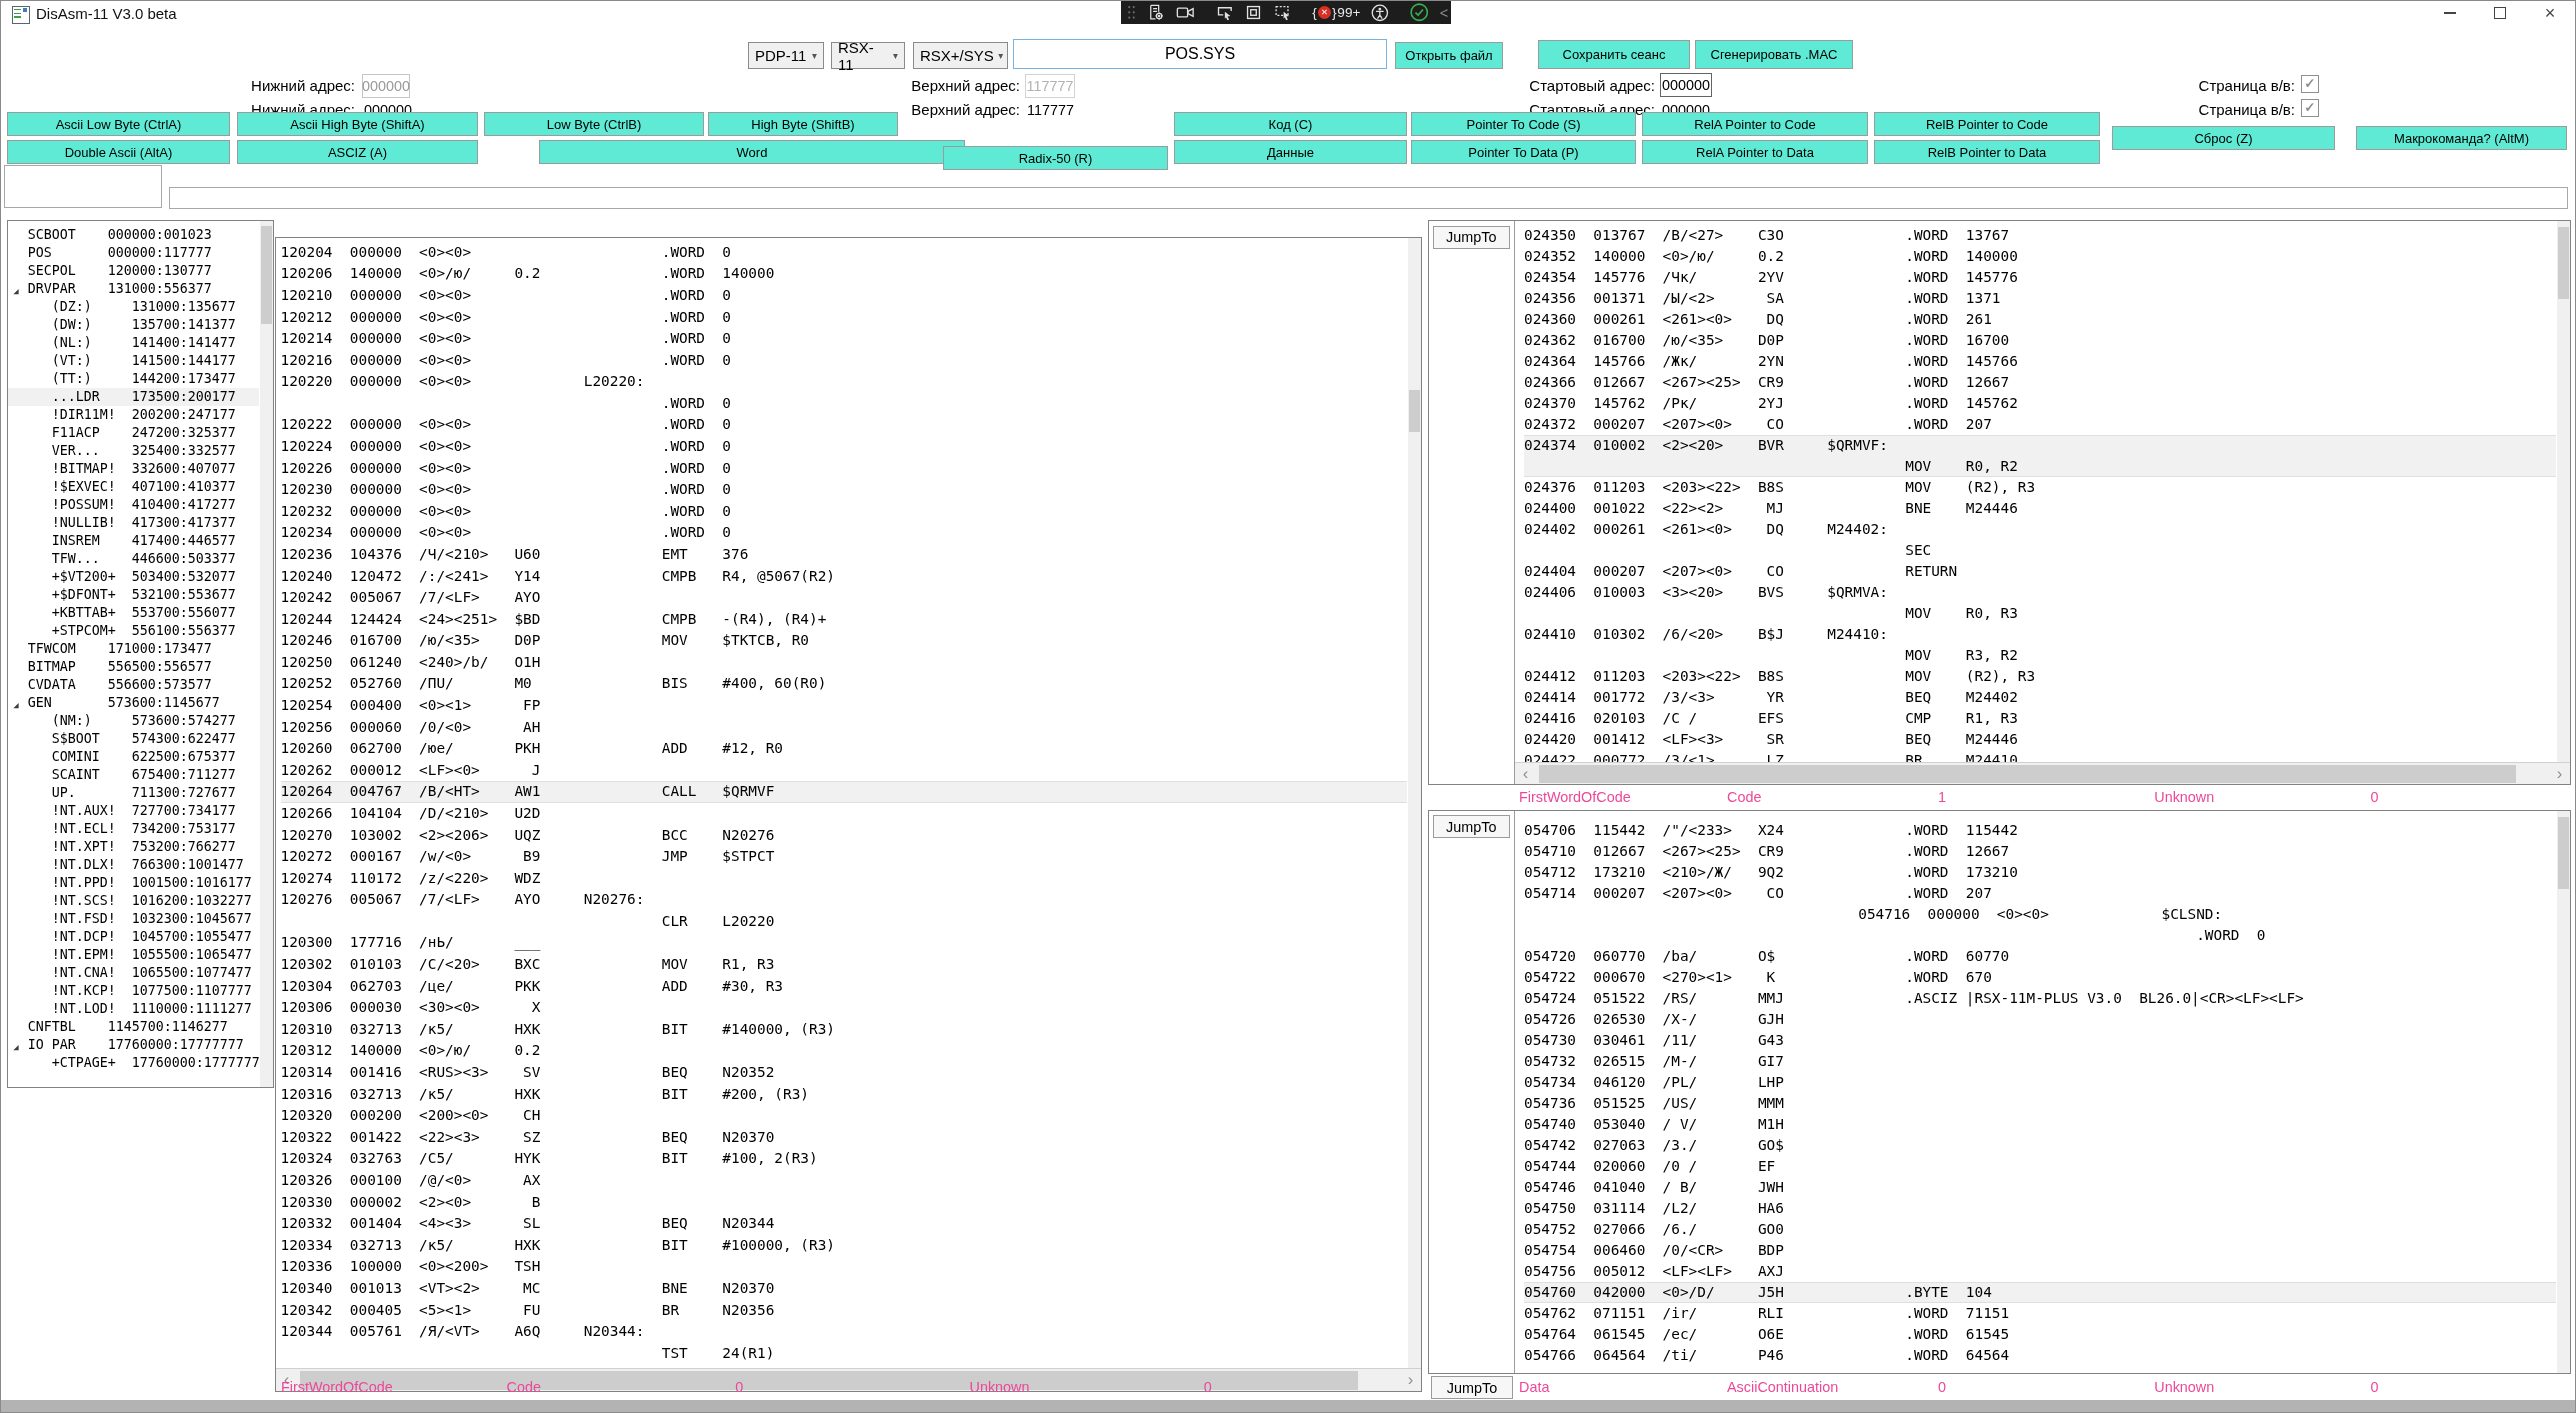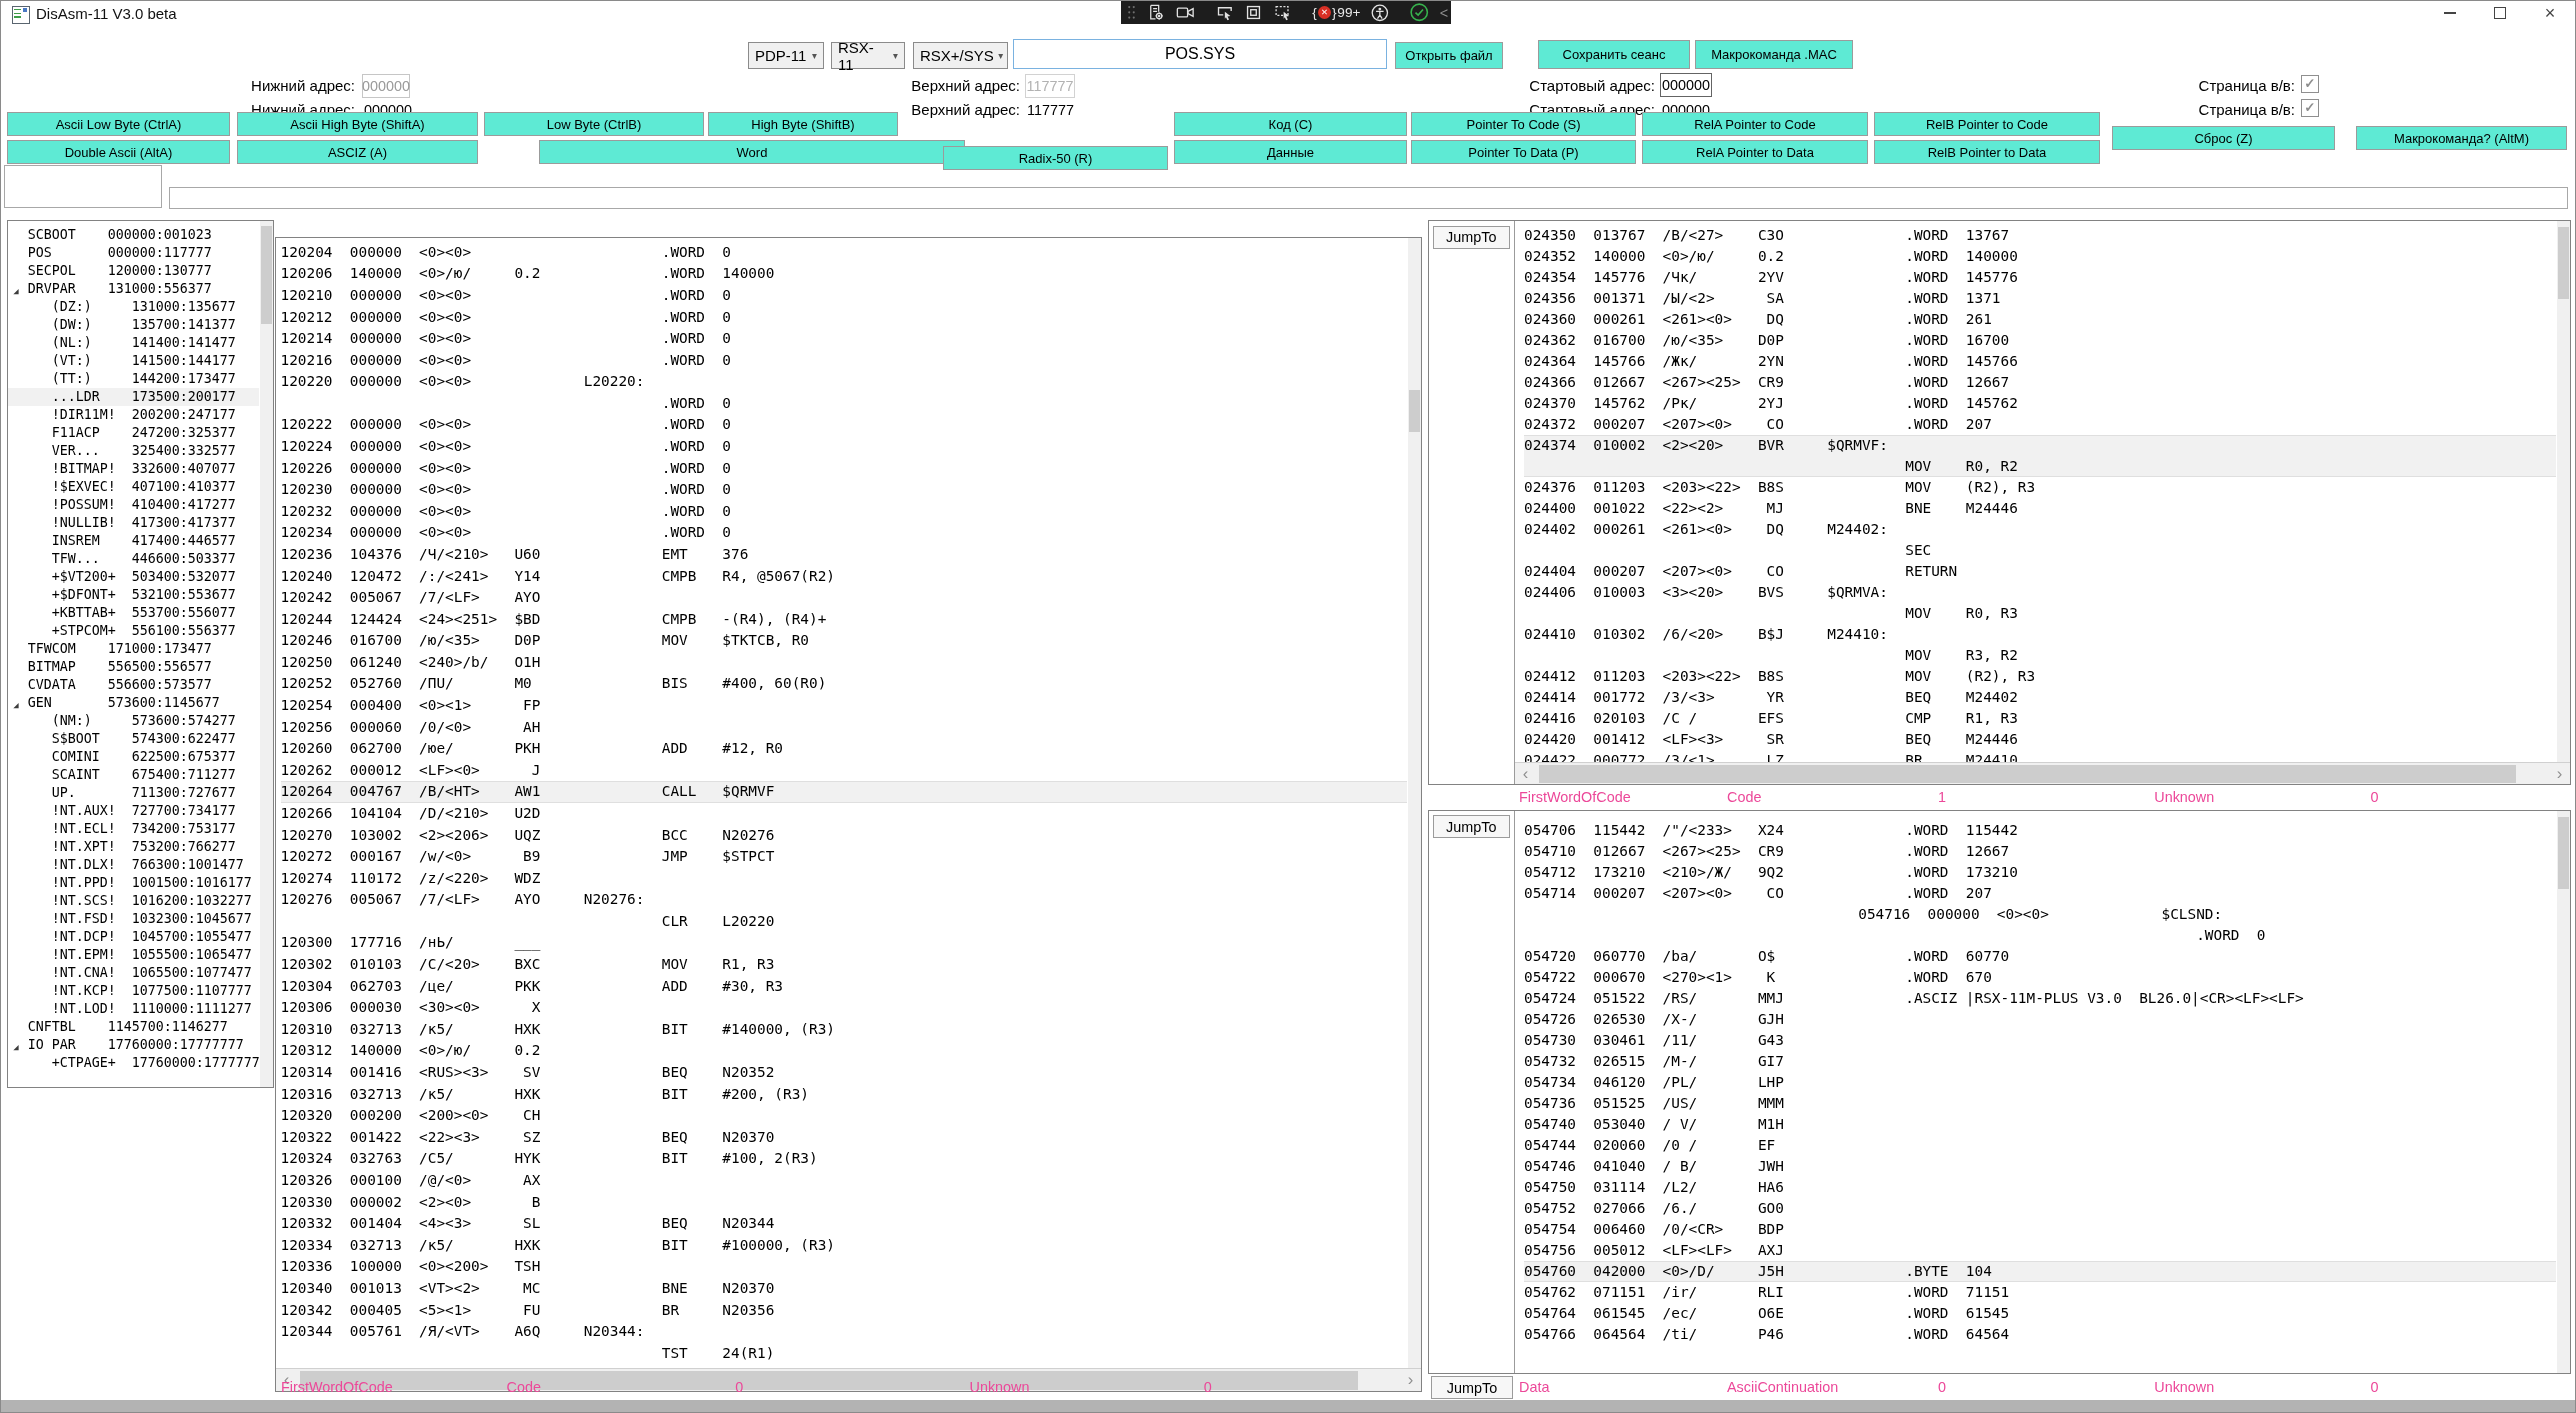--- a/index.html
+++ b/index.html
@@ -174,21 +174,21 @@
     <span>RSX-11</span>
       <span class="car">▾</span>
     </div>
   <div class="dd" style="left:912px;top:41px;width:95px">
     <span>RSX+/SYS</span>
       <span class="car">▾</span>
     </div>
   <input id="fileinput" value="POS.SYS" style="">
   <div class="btn" style="left:1394px;top:41px;width:108px;height:27px">Открыть файл</div>
   <div class="btn" style="left:1537px;top:39px;width:152px;height:29px">Сохранить сеанс</div>
-  <div class="btn" style="left:1694px;top:39px;width:158px;height:29px">Макрокоманда .MAC</div>
+  <div class="btn" style="left:1694px;top:39px;width:158px;height:29px">Сгенерировать .MAC</div>
 
   <span class="albl" style="left:189px;top:76px;width:165px">Нижний адрес:</span>
   <div class="abox" style="left:361px;top:73px;width:48px;border:0.8px solid #c6c6c6;color:#9a9a9a">000000</div>
   <span class="albl" style="left:852px;top:76px;width:167px">Верхний адрес:</span>
   <div class="abox" style="left:1024px;top:73px;width:50px;border:0.8px solid #d2d2d2;color:#b2b2b2">117777</div>
   <span class="albl" style="left:1461px;top:76px;width:193px">Стартовый адрес:</span>
   <div class="abox" style="left:1659px;top:72px;width:52px;border:1.5px solid #646464;color:#000">000000</div>
   <span class="albl" style="left:2121px;top:76px;width:173px">Страница в/в:</span>
   <div class="cb" style="left:2300px;top:74px">
       <span>✓</span>
@@ -416,20 +416,21 @@
                                             .WORD  0</div>
         <div class="lr" style="height: 21px; line-height: 21px;">054720  060770  /ba/       O$               .WORD  60770</div>
         <div class="lr" style="height: 21px; line-height: 21px;">054722  000670  &lt;270&gt;&lt;1&gt;    K               .WORD  670</div>
         <div class="lr" style="height: 21px; line-height: 21px;">054724  051522  /RS/       MMJ              .ASCIZ |RSX-11M-PLUS V3.0  BL26.0|&lt;CR&gt;&lt;LF&gt;&lt;LF&gt;</div>
         <div class="lr" style="height: 21px; line-height: 21px;">054726  026530  /X-/       GJH</div>
         <div class="lr" style="height: 21px; line-height: 21px;">054730  030461  /11/       G43</div>
         <div class="lr" style="height: 21px; line-height: 21px;">054732  026515  /M-/       GI7</div>
         <div class="lr" style="height: 21px; line-height: 21px;">054734  046120  /PL/       LHP</div>
         <div class="lr" style="height: 21px; line-height: 21px;">054736  051525  /US/       MMM</div>
         <div class="lr" style="height: 21px; line-height: 21px;">054740  053040  / V/       M1H</div>
+        <div class="lr" style="height: 21px; line-height: 21px;">054742  027063  /3./       GO$</div>
         <div class="lr" style="height: 21px; line-height: 21px;">054744  020060  /0 /       EF</div>
         <div class="lr" style="height: 21px; line-height: 21px;">054746  041040  / B/       JWH</div>
         <div class="lr" style="height: 21px; line-height: 21px;">054750  031114  /L2/       HA6</div>
         <div class="lr" style="height: 21px; line-height: 21px;">054752  027066  /6./       GO0</div>
         <div class="lr" style="height: 21px; line-height: 21px;">054754  006460  /0/&lt;CR&gt;    BDP</div>
         <div class="lr" style="height: 21px; line-height: 21px;">054756  005012  &lt;LF&gt;&lt;LF&gt;   AXJ</div>
         <div class="lr hl" style="height: 21px; line-height: 21px;">054760  042000  &lt;0&gt;/D/     J5H              .BYTE  104</div>
         <div class="lr" style="height: 21px; line-height: 21px;">054762  071151  /ir/       RLI              .WORD  71151</div>
         <div class="lr" style="height: 21px; line-height: 21px;">054764  061545  /ec/       O6E              .WORD  61545</div>
         <div class="lr" style="height: 21px; line-height: 21px;">054766  064564  /ti/       P46              .WORD  64564</div>

